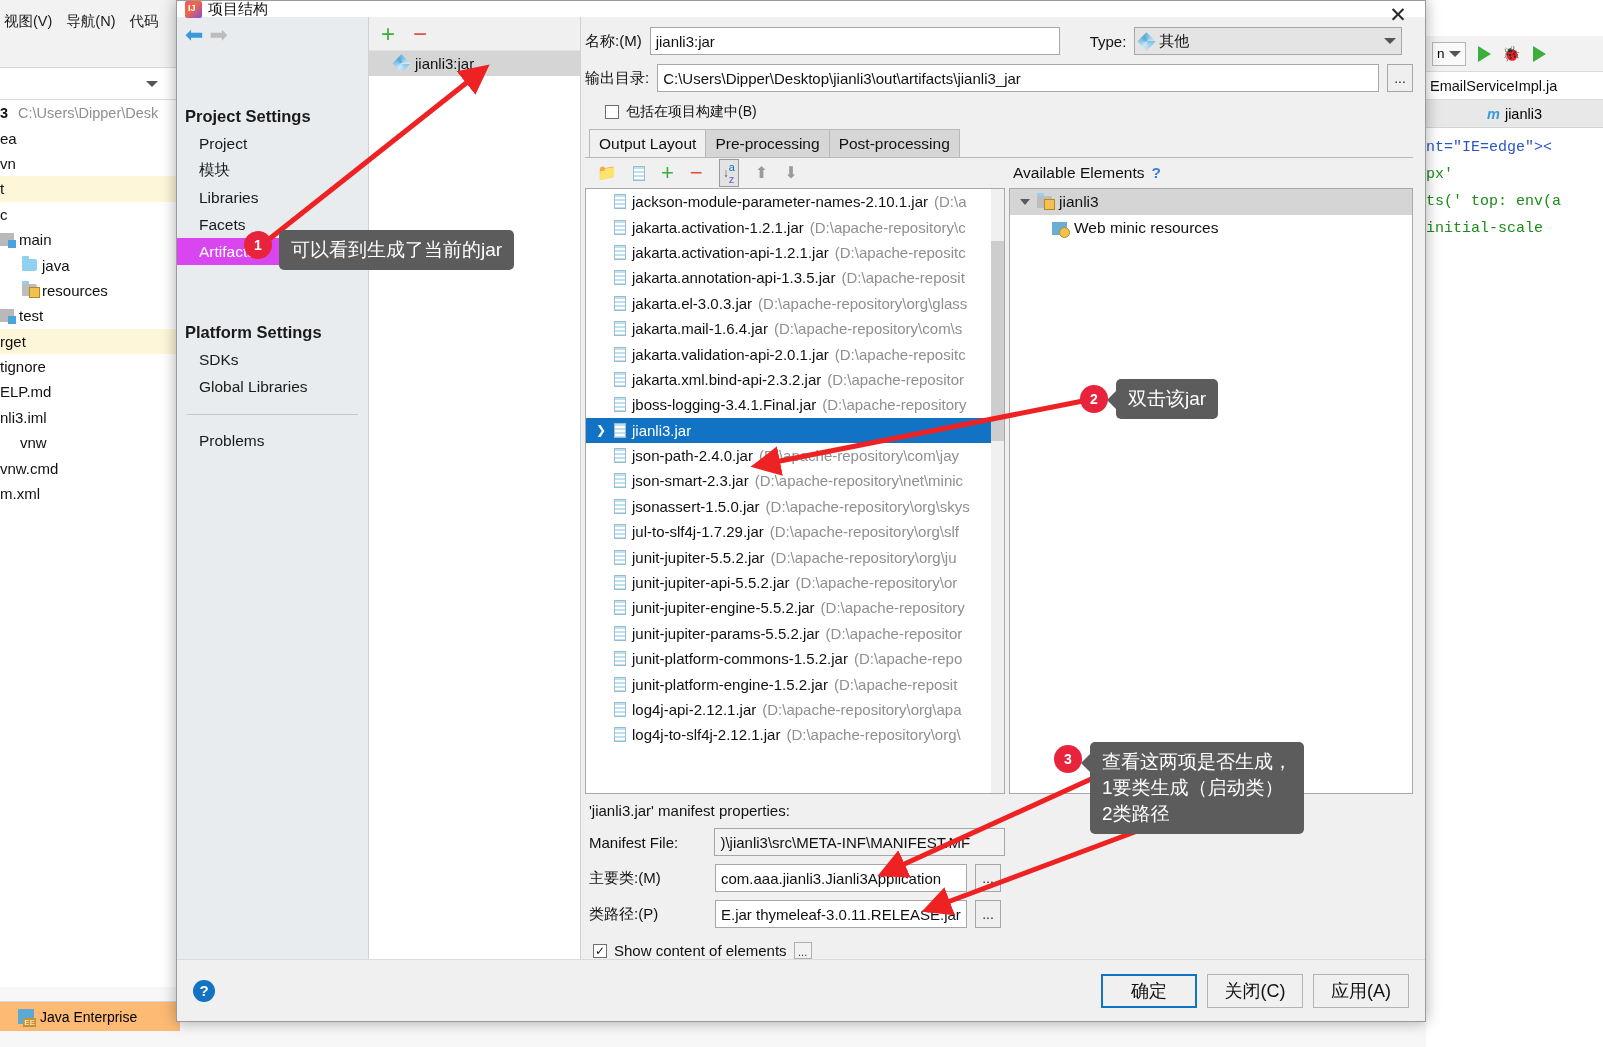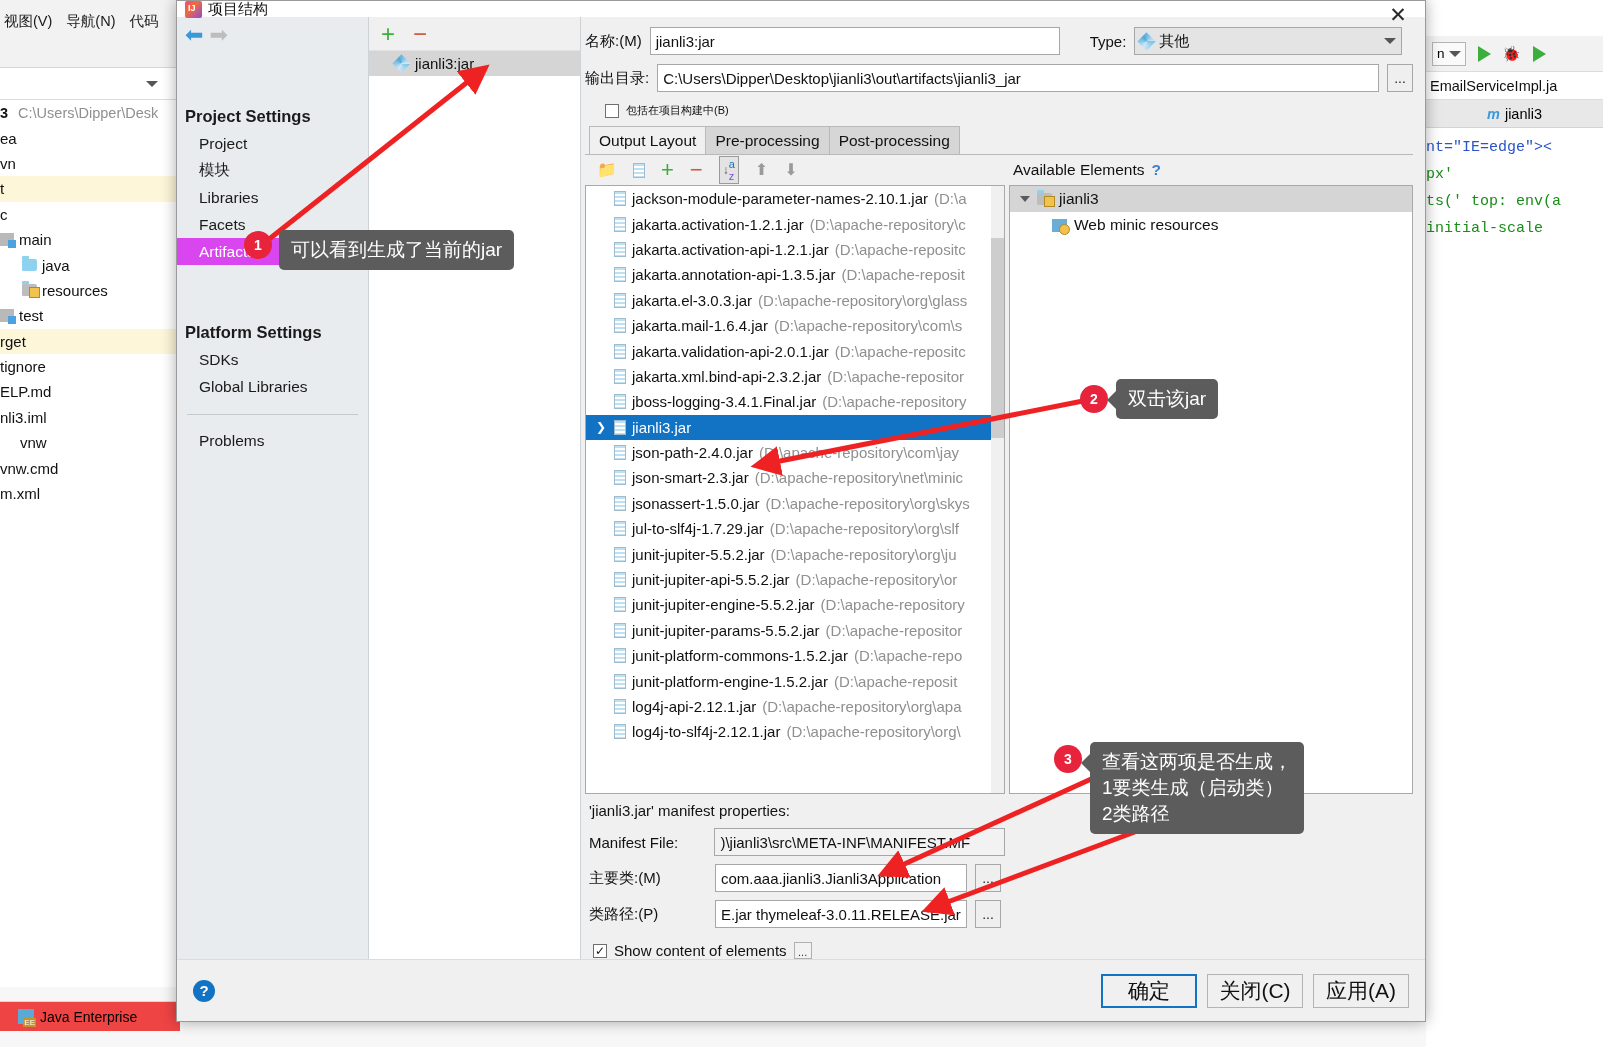--- a/index.html
+++ b/index.html
@@ -61,21 +61,21 @@
     content:''; position:absolute; right:-3px; bottom:-2px; width:9px;height:9px;
     background:#f2c14e; border:1px solid #b08a23;
   }
   .mod-ico {
     width: 14px; height: 13px; background: #b9b9b9; position: relative; flex:0 0 auto;
   }
   .mod-ico::after{content:'';position:absolute;right:-2px;bottom:-2px;width:8px;height:8px;background:#4aa3df;}
 
   .ide-status {
     position: absolute; left: 0; bottom: 16px; width: 180px; height: 30px;
-    background: #ef4444; border-top: 1px solid #d8d8d8;
+    background: #fdba74; border-top: 1px solid #d8d8d8;
     display: flex; align-items: center; gap: 6px; padding-left: 18px; font-size: 14px;
   }
   .ee-ico { width:16px;height:15px;background:#5aa9d6;position:relative;}
   .ee-ico::after{content:'EE';position:absolute;right:-2px;bottom:-3px;font-size:8px;
     background:#c8922a;color:#fff;padding:0 1px;line-height:9px;}
   .ide-status-bottom{position:absolute;left:0;bottom:0;width:180px;height:16px;background:#f7f7f7;}
 
   
   .ide-right { position: absolute; left: 1426px; top: 0; right: 0; bottom: 0; background:#fff; }
   .ide-r-toolbar {
@@ -175,21 +175,21 @@
   }
   .combo {
     height:28px; border:1px solid #a7a7a7; background:#e4e4e4; font-size:15px;
     padding:0 5px; display:flex; align-items:center; gap:6px; color:#111; position:relative;
   }
   .combo .cv { flex:1 1 auto; }
   .ellipsis-btn {
     width:26px;height:28px;border:1px solid #a7a7a7;background:#efefef;
     display:flex;align-items:center;justify-content:center;font-size:14px;color:#222;flex:0 0 auto;
   }
-  .chk-row { display:flex; align-items:center; gap:7px; margin: 2px 0 8px 20px; font-size:11px; color:#111;}
+  .chk-row { display:flex; align-items:center; gap:7px; margin: 2px 0 8px 20px; font-size:14px; color:#111;}
   .chkbox { width:14px;height:14px;border:1px solid #6f6f6f;background:#fff;flex:0 0 auto;
     display:flex;align-items:center;justify-content:center;font-size:12px;color:#111;}
 
   .tabs { display:flex; margin-left:4px; }
   .tab {
     height:28px; padding:0 9px; display:flex;align-items:center; font-size:15.5px;
     border:1px solid #b9b9b9; border-bottom:none; background:#d6d6d6; color:#111; margin-right:-1px;
   }
   .tab.active { background:#f0f0f0; color:#111; }
   .tabs-underline { height:1px; background:#b9b9b9; margin-bottom:0; }
@@ -241,21 +241,21 @@
 
   .dlg-footer {
     height:62px; flex:0 0 auto; background:#f0f0f0; border-top:1px solid #dcdcdc;
     display:flex; align-items:center; padding: 0 16px; position:relative;
   }
   .help-circ { width:22px;height:22px;border-radius:50%;background:#1273c4;color:#fff;
     display:flex;align-items:center;justify-content:center;font-size:15px;font-weight:700;}
   .footer-btns { margin-left:auto; display:flex; gap:10px; }
   .btn {
     min-width:96px; height:34px; border:1px solid #b4b4b4; background:#f0f0f0;
-    display:flex;align-items:center;justify-content:center; font-size:21px; color:#111;
+    display:flex;align-items:center;justify-content:center; font-size:18px; color:#111;
   }
   .btn.primary { border:2px solid #1273c4; }
 
   
   .anno-badge {
     position:absolute; width:28px;height:28px;border-radius:50%;
     background:#e8243c; color:#fff; display:flex;align-items:center;justify-content:center;
     font-size:14px; font-weight:700; z-index: 60;
   }
   .anno-box {

